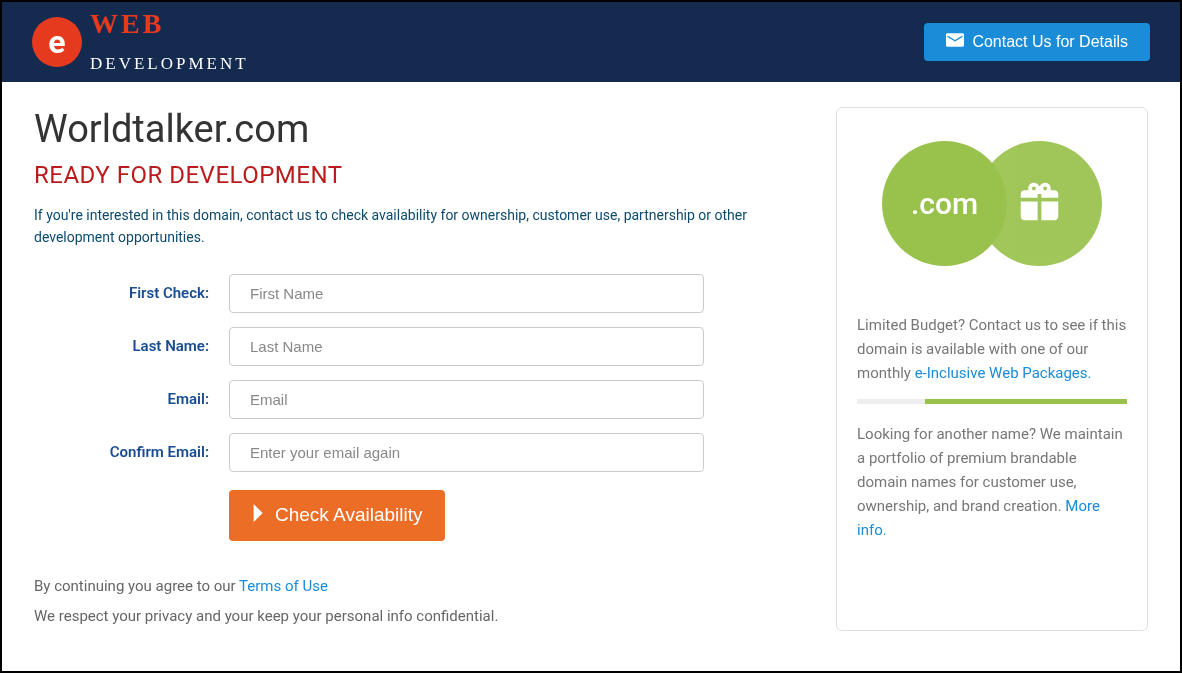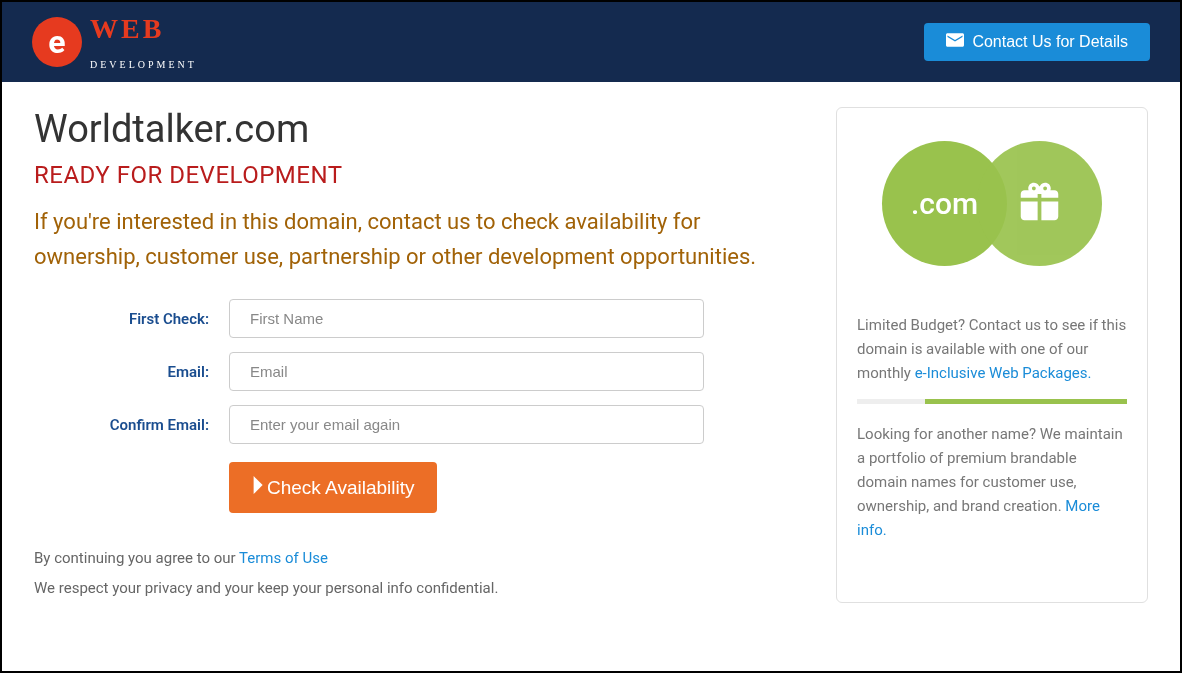--- a/index.html
+++ b/index.html
@@ -47,21 +47,21 @@
     }
     .logo-web {
       color: #e63a1f;
       font-size: 28px;
       font-weight: bold;
       letter-spacing: 3px;
       line-height: 1;
     }
     .logo-dev {
       color: #fff;
-      font-size: 10px;
+      font-size: 17px;
       letter-spacing: 3px;
       text-align: right;
       margin-top: 16px;
     }
     .contact-btn {
       background: #1a8cd8;
       color: #fff;
       border: none;
       padding: 10px 22px;
       font-size: 16px;
@@ -86,22 +86,22 @@
       margin-bottom: 10px;
     }
     .subtitle {
       color: #b91c1c;
       font-size: 24px;
       font-weight: 400;
       letter-spacing: 0.5px;
       margin-bottom: 15px;
     }
     .intro {
-      font-size: 22px;
-      color: #a16207;
+      font-size: 14px;
+      color: #0c4a6e;
       line-height: 1.6;
       margin-bottom: 25px;
     }
     .form-row {
       display: flex;
       align-items: center;
       margin-bottom: 14px;
     }
     .form-label {
       width: 195px;
@@ -130,21 +130,21 @@
     .submit-btn {
       background: #ec6e26;
       color: #fff;
       border: none;
       padding: 14px 22px;
       font-size: 19px;
       border-radius: 4px;
       cursor: pointer;
       display: flex;
       align-items: center;
-      gap: 4px;
+      gap: 12px;
     }
     .footer-text {
       margin-top: 30px;
       font-size: 15px;
       color: #666;
       line-height: 2;
     }
     .footer-text a {
       color: #1a8cd8;
       text-decoration: none;
@@ -247,20 +247,24 @@
 
 <div class="content">
   <div class="main">
     <h1 class="page-title">Worldtalker.com</h1>
     <h2 class="subtitle">READY FOR DEVELOPMENT</h2>
     <p class="intro">If you're interested in this domain, contact us to check availability for ownership, customer use, partnership or other development opportunities.</p>
 
     <div class="form-row">
       <label class="form-label">First Check:</label>
       <input class="form-input" type="text" placeholder="First Name" style="">
+    </div>
+    <div class="form-row">
+      <label class="form-label">Last Name:</label>
+      <input class="form-input" type="text" placeholder="Last Name" style="">
     </div>
     <div class="form-row">
       <label class="form-label">Email:</label>
       <input class="form-input" type="email" placeholder="Email" style="">
     </div>
     <div class="form-row">
       <label class="form-label">Confirm Email:</label>
       <input class="form-input" type="email" placeholder="Enter your email again" style="">
     </div>
     <div class="submit-row">

